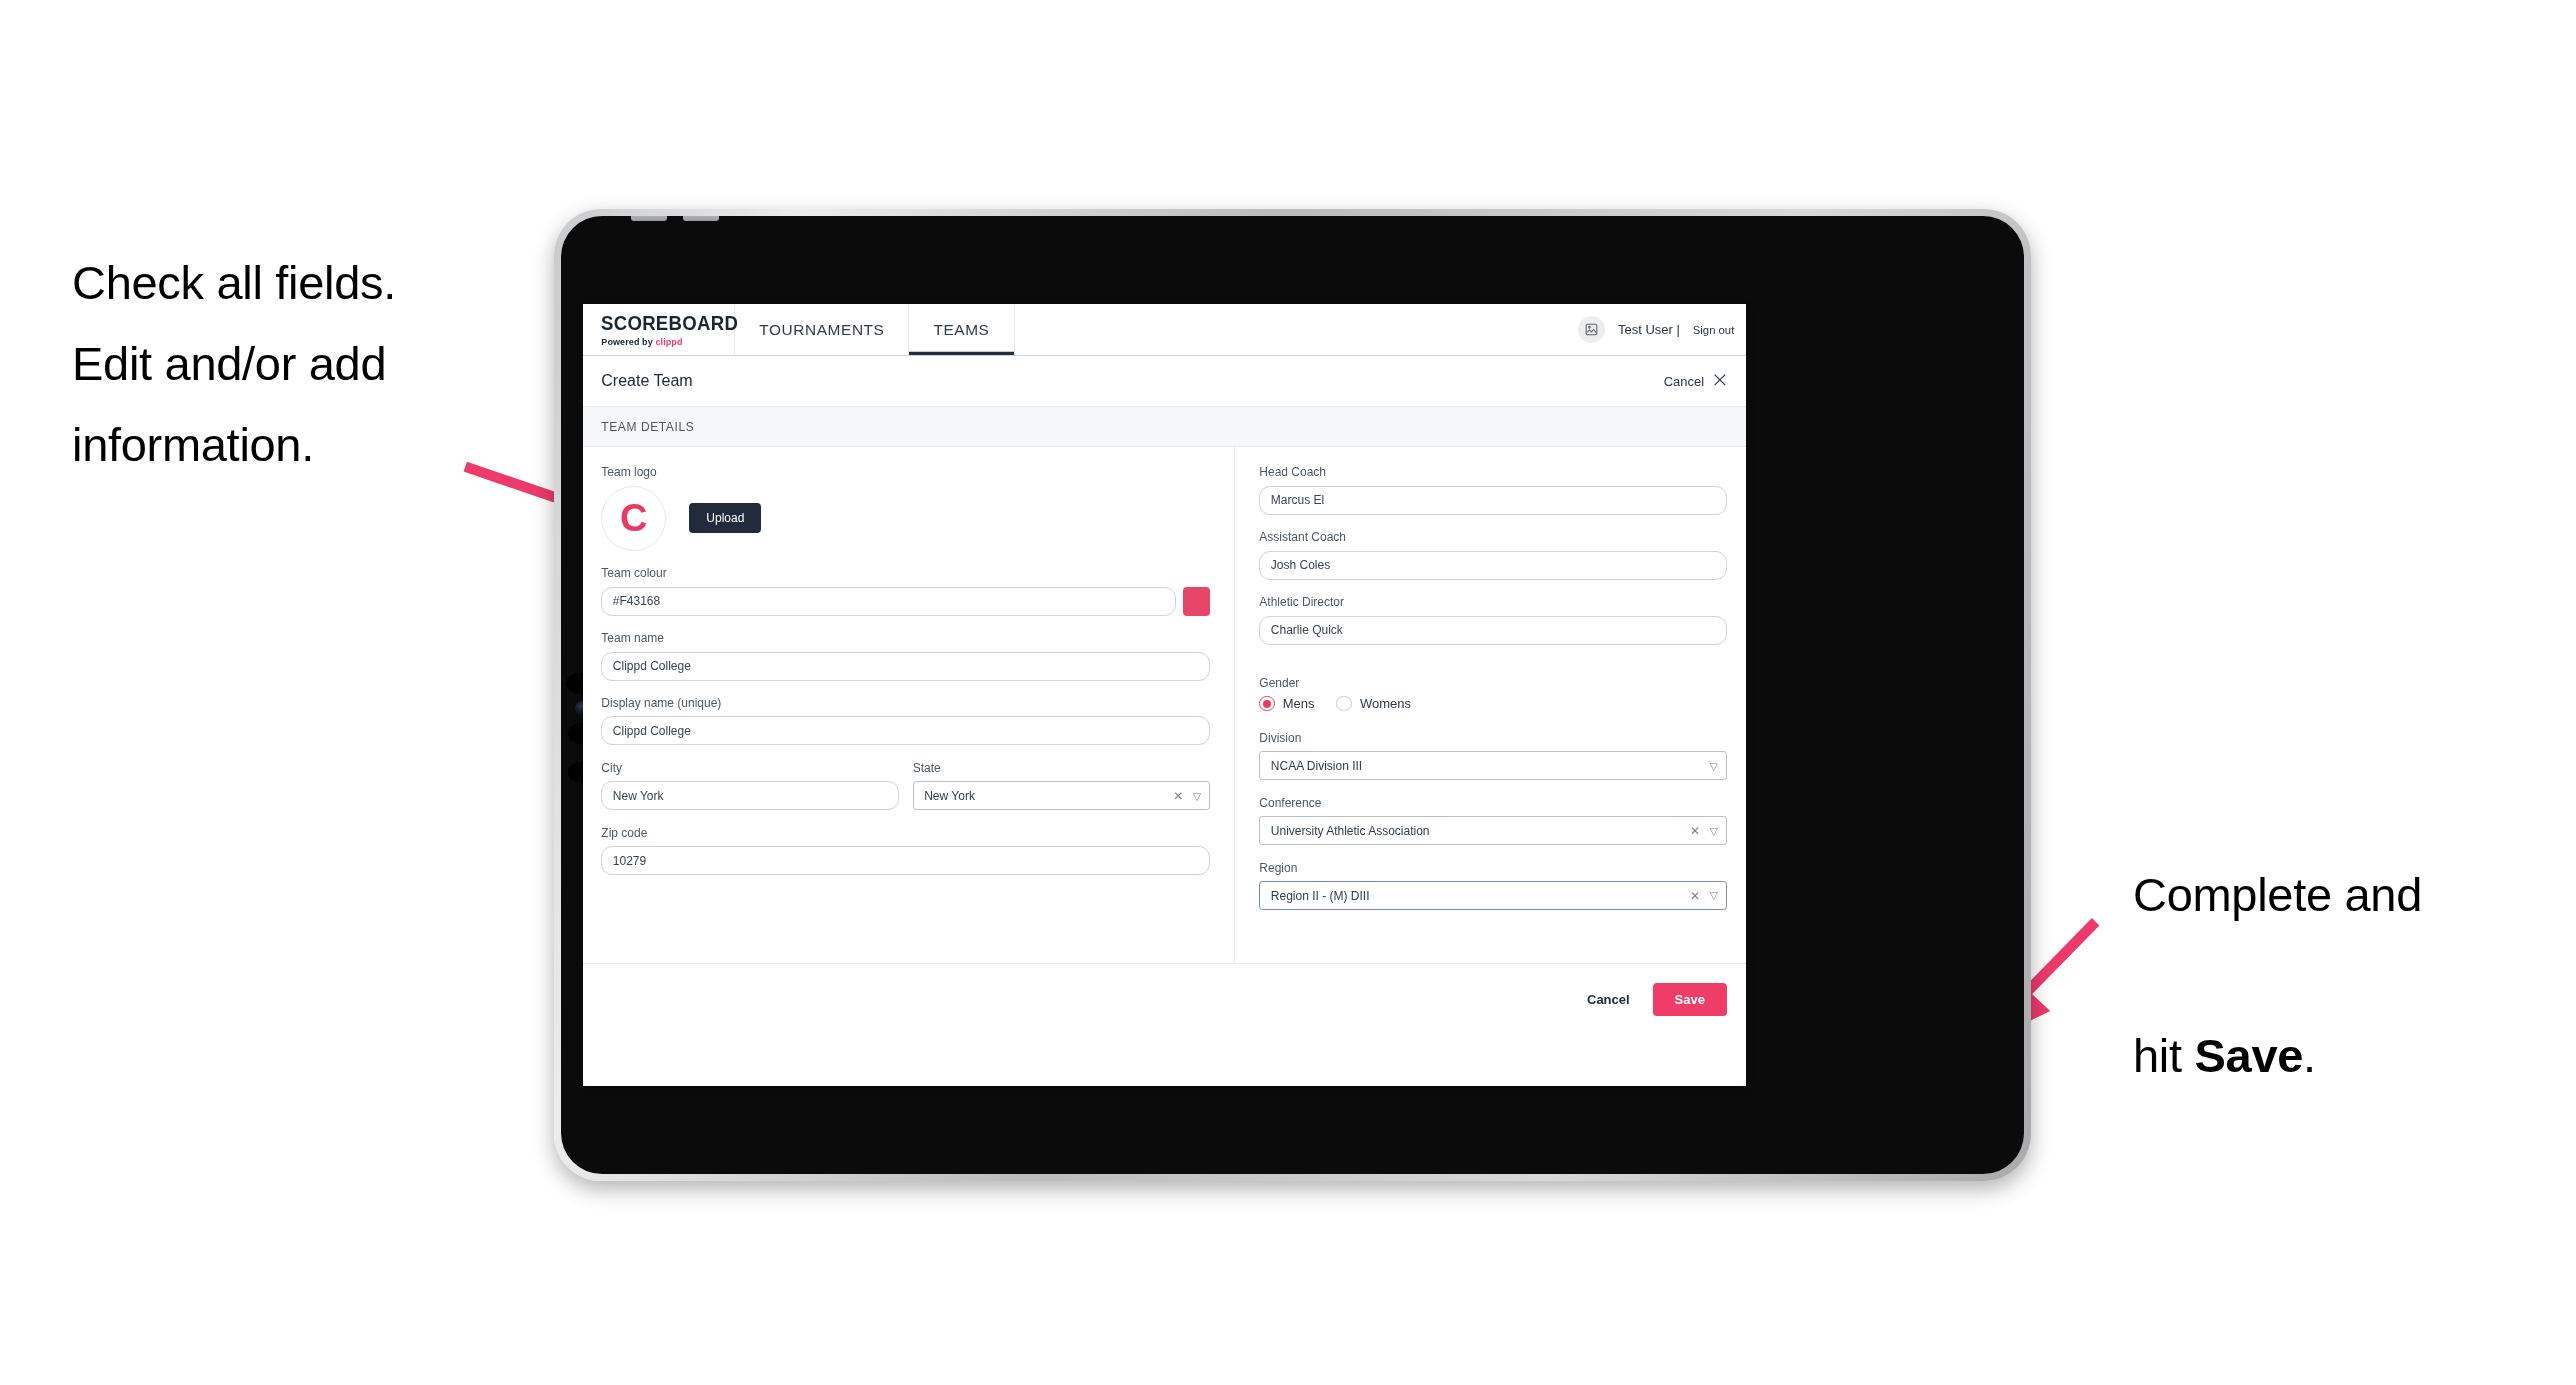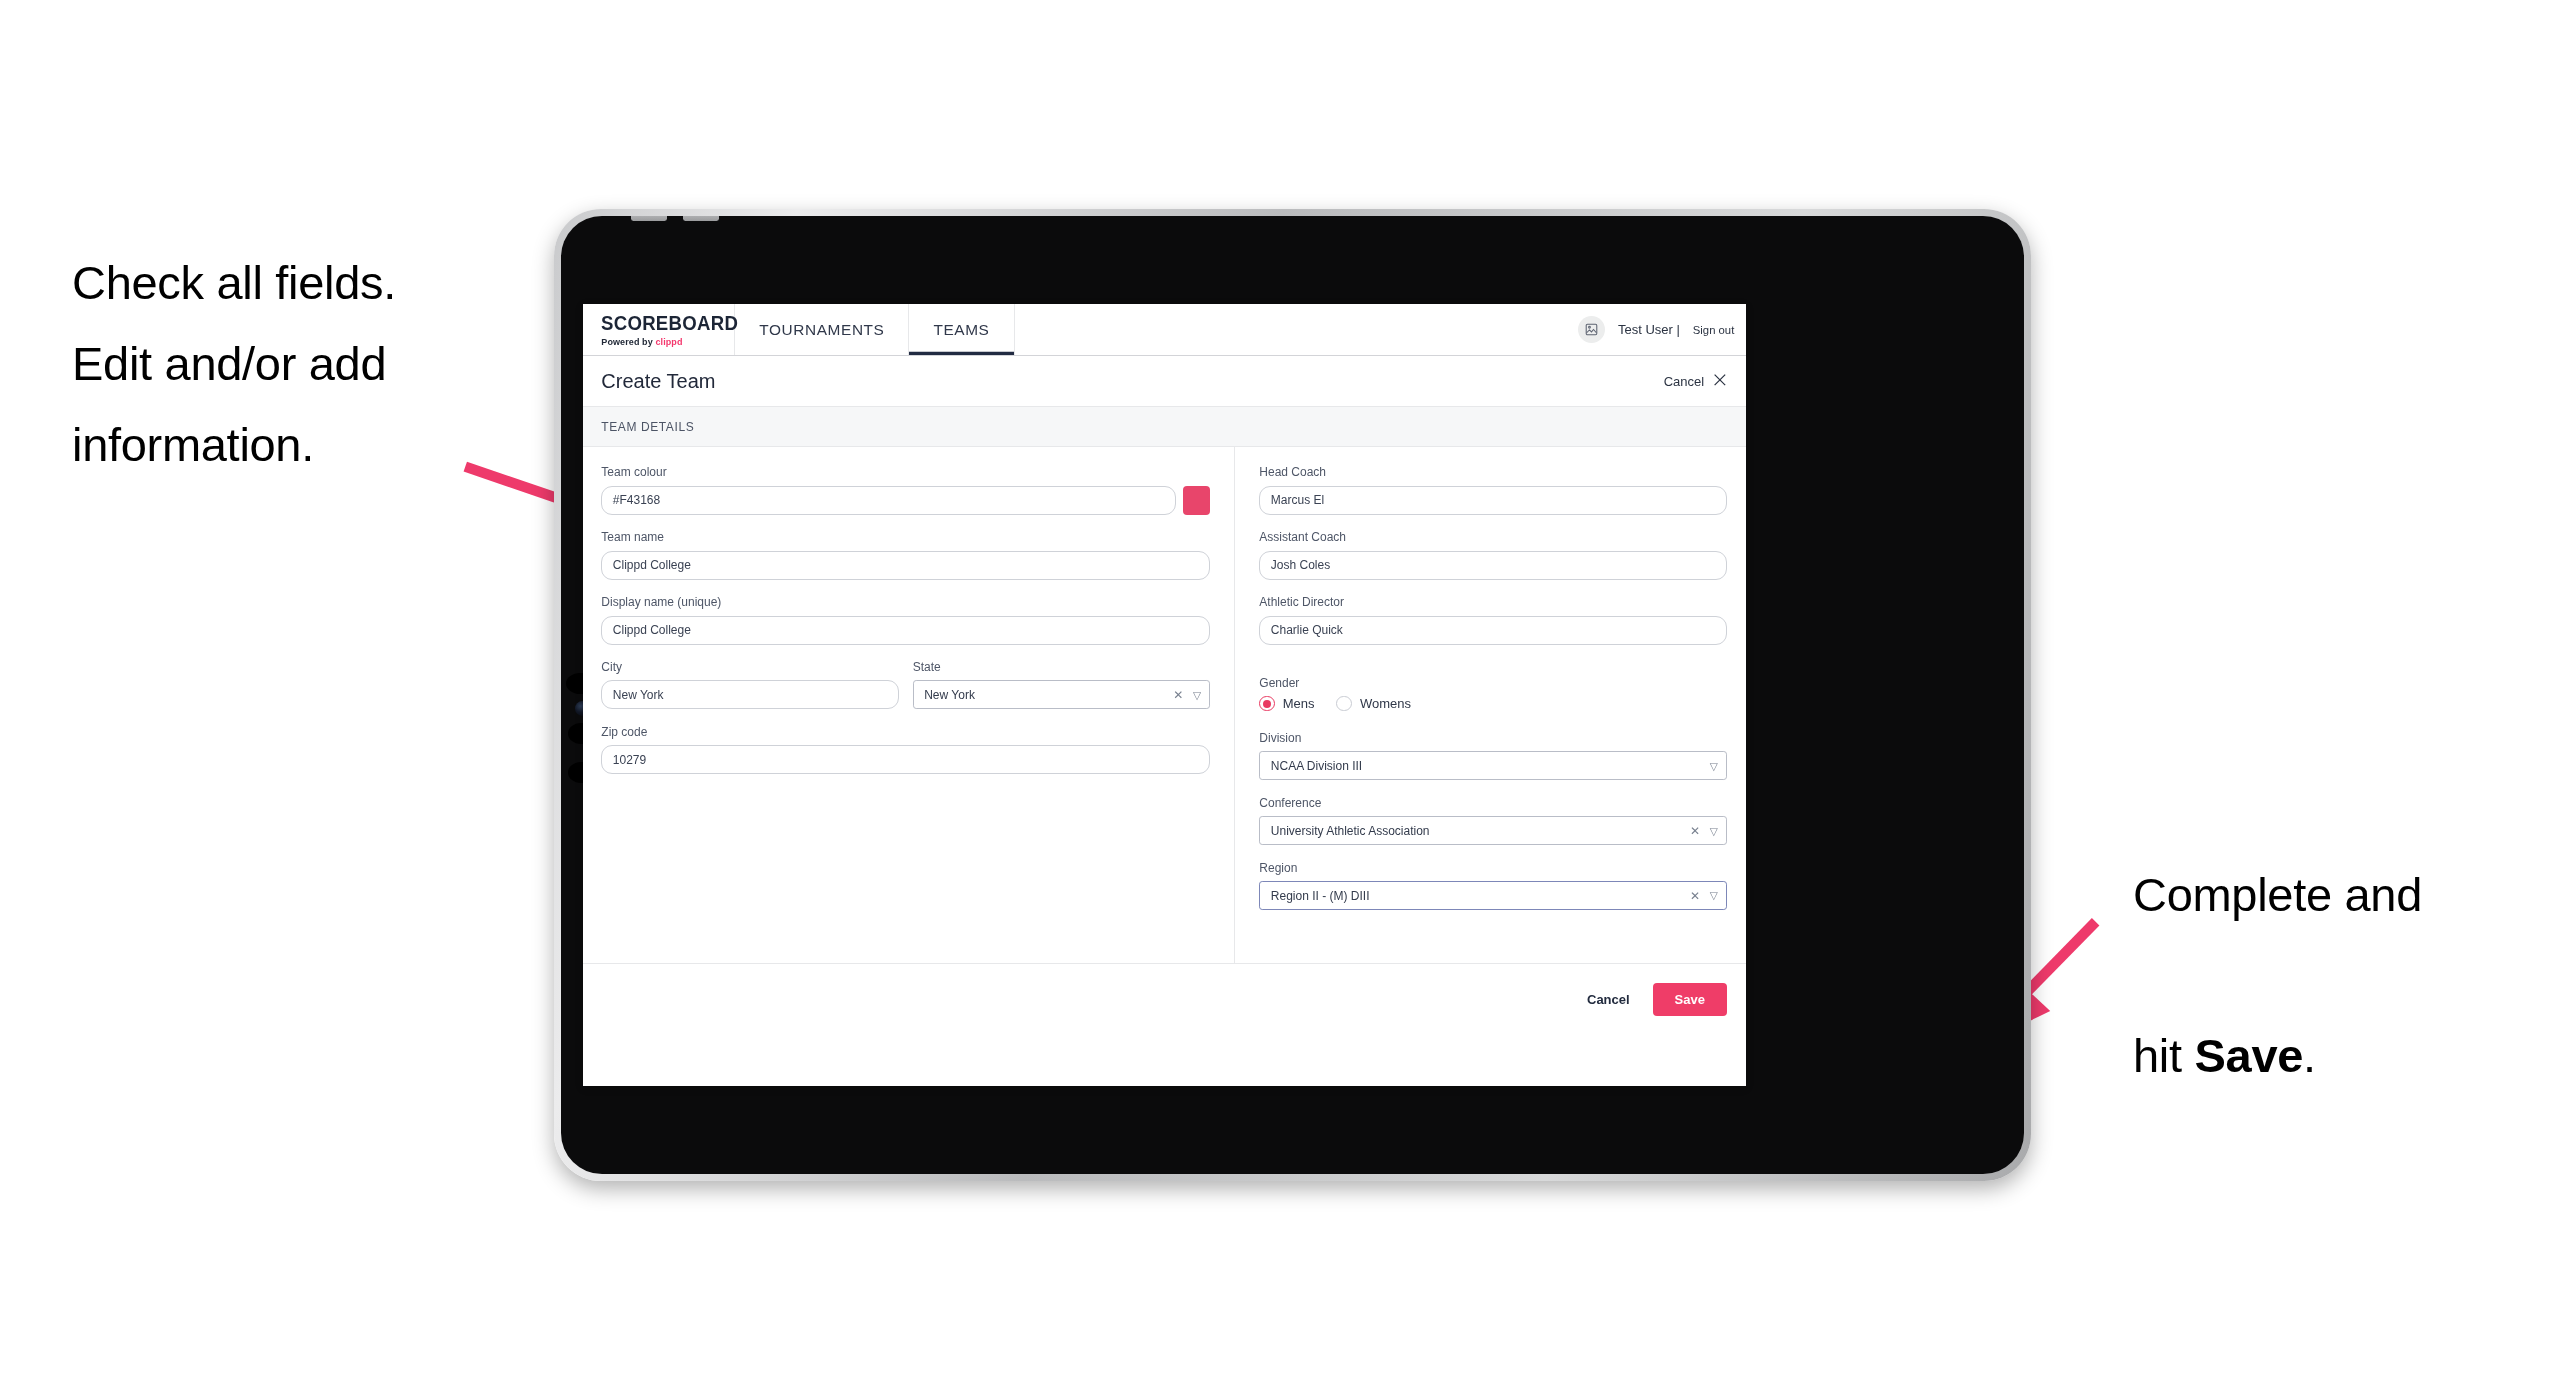--- a/index.html
+++ b/index.html
@@ -155,21 +155,21 @@
 
   
   #page-head {
     height: 50px;
     display: flex;
     align-items: center;
     padding: 0 19.4px 0 18px;
     border-bottom: 0.8px solid #e7e8ea;
     background: #ffffff;
   }
-  #page-title { font-size: 20px; color: #22293a; }
+  #page-title { font-size: 16px; color: #22293a; }
   #page-head-spacer { flex: 1; }
   #cancel-top {
     display: flex; align-items: center; gap: 9px;
     font-size: 13px; color: #2b3342; cursor: pointer;
   }
 
   
   #section-band {
     height: 39px;
     background: #f6f7f8;
@@ -394,20 +394,29 @@
           </span>
         </div>
       </div>
 
       <div id="section-band">TEAM DETAILS</div>
 
       <div id="form-body">
 
         <div id="col-left">
 
+          <div class="fld-group">
+            <div class="fld-label">Team logo</div>
+            <div id="logo-row">
+              <div id="logo-circle">
+                <div id="logo-letter">C</div>
+              </div>
+              <div id="upload-btn">Upload</div>
+            </div>
+          </div>
 
           <div class="fld-group">
             <div class="fld-label">Team colour</div>
             <div id="colour-row">
               <div class="txtbox">#F43168</div>
               <div id="colour-swatch"></div>
             </div>
           </div>
 
           <div class="fld-group">

